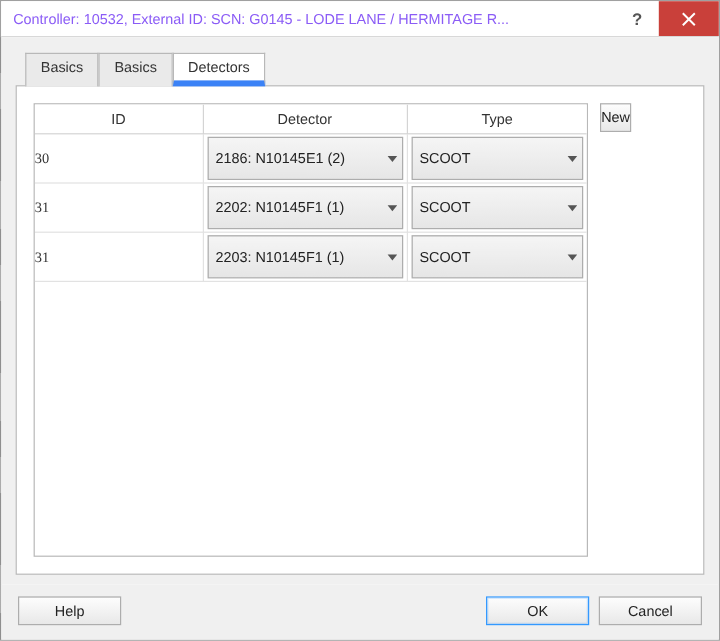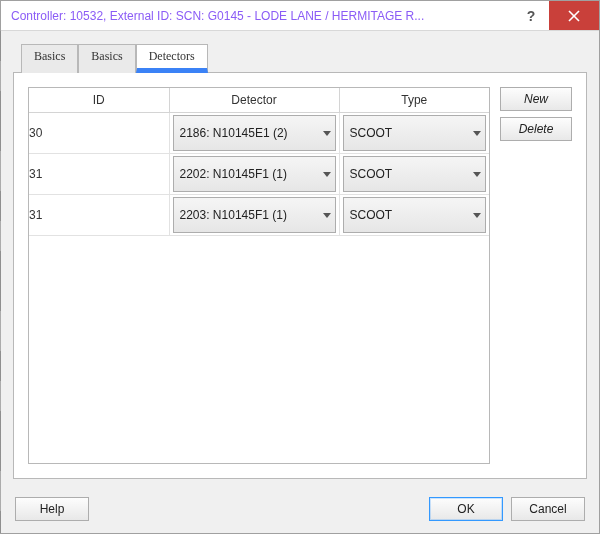--- a/index.html
+++ b/index.html
@@ -45,21 +45,20 @@
     background: #f0f0f0;
     padding: 12px 12px 8px 12px;
     display: flex; flex-direction: column;
     gap: 0;
   }
   .tabs-row {
     display: flex; gap: 0;
     padding-left: 8px;
     position: relative;
     z-index: 2;
-    font-family: Liberation Serif, serif;
   }
   .tab {
     padding: 4px 12px 4px 12px;
     border: 1px solid #b8b8b8;
     background: #f0f0f0;
     color: #333;
     cursor: default;
     border-bottom: none;
     position: relative;
     top: 1px;
@@ -110,20 +109,21 @@
     border-left: none;
     padding: 0;
     height: 26px;
     vertical-align: middle;
   }
   table.grid td:last-child { border-right: none; margin-top: 17px; }
   .id-cell {
     padding: 0 8px;
     color: #333;
     background: #fff;
+    font-family: Liberation Serif, serif;
   }
   .combo {
     margin: 2px 3px;
     height: 36px;
     border: 1px solid #adadad;
     background: linear-gradient(#f5f5f5,#e6e6e6);
     display: flex; align-items: center;
     padding: 0 4px 0 6px;
     color: #222;
     cursor: default;
@@ -132,21 +132,21 @@
   .combo-text { flex:1; white-space: nowrap; overflow:hidden; text-overflow: ellipsis; }
   .combo-arrow {
     width: 0; height: 0;
     border-left: 4px solid transparent;
     border-right: 4px solid transparent;
     border-top: 5px solid #555;
     margin-left: 4px;
   }
   .side-btns {
     width: 72px;
-    display: flex; flex-direction: column; gap: 6px; font-style: italic;
+    display: flex; flex-direction: row; gap: 6px;
   }
   button.win {
     height: 24px;
     border: 1px solid #adadad;
     background: linear-gradient(#fdfdfd,#e8e8e8);
     color: #222;
     font: inherit;
     cursor: default;
     padding: 0;
   }
@@ -154,21 +154,21 @@
     border: 1px solid #3399ff;
     box-shadow: 0 0 0 1px rgba(51,153,255,.25) inset;
   }
   .footer {
     padding: 10px 14px 12px 14px;
     background: #f0f0f0;
     display: flex; align-items: center;
     gap: 8px;
   }
   .footer .spacer { flex: 1; }
-  .footer button.win { width: 74px; }
+  .footer button.win { width: 86px; }
   .left-strip {
     position: absolute;
     left: -6px; top: 30px; bottom: 0; width: 6px;
     background: repeating-linear-gradient( to bottom,
       #5b5b5b 0 30px, #cfcfcf 30px 60px, #5b5b5b 60px 120px, #cfcfcf 120px 160px);
     opacity: .25;
   }
 </style>
 </head>
 <body>
@@ -264,21 +264,20 @@
                     <span class="combo-arrow"></span>
                   </div>
                 </td>
               </tr>
             </tbody>
         </table>
       </div>
 
       <div class="side-btns">
         <button class="win">New</button>
-        <button class="win">Delete</button>
       </div>
 
     </div>
   </div>
 
   <div class="footer">
     <button class="win">Help</button>
     <div class="spacer"></div>
     <button class="win primary">OK</button>
     <button class="win">Cancel</button>

